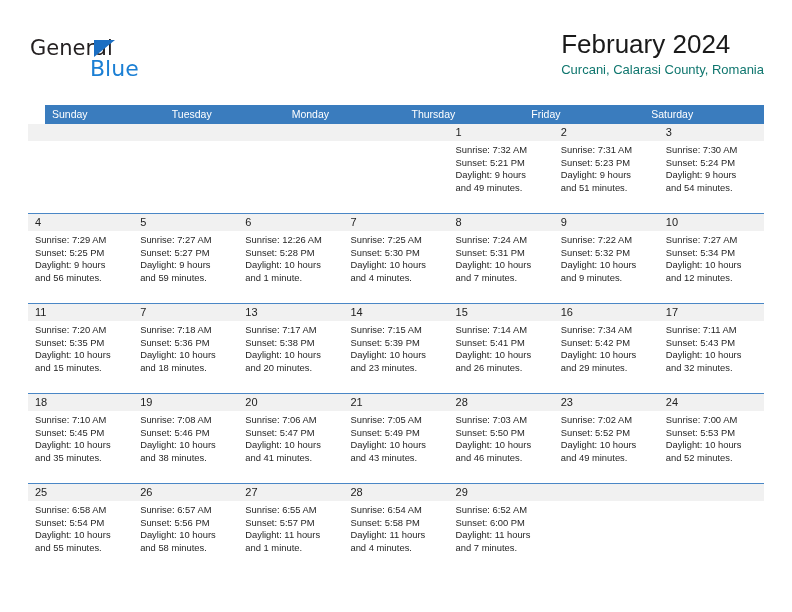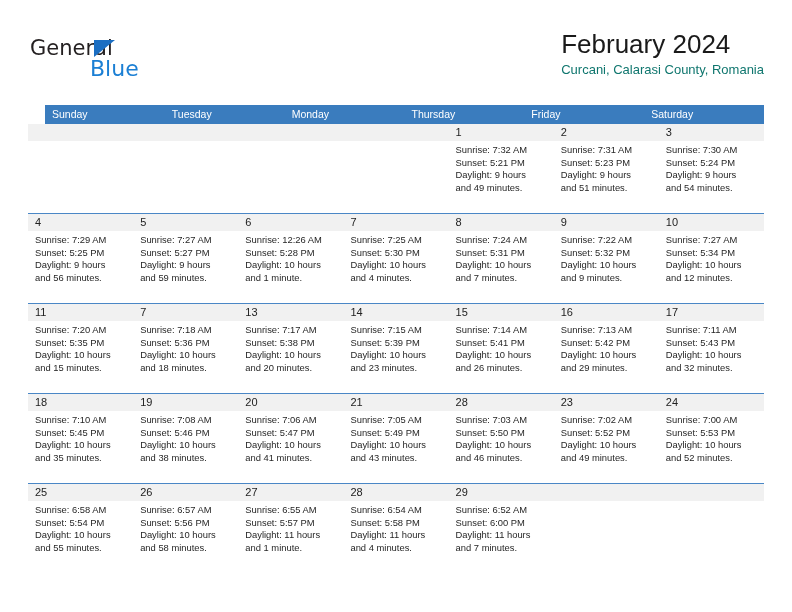--- a/index.html
+++ b/index.html
@@ -349,21 +349,21 @@
         <div class="cell-body">
           <div>Sunrise: 7:14 AM</div>
           <div>Sunset: 5:41 PM</div>
           <div>Daylight: 10 hours</div>
           <div>and 26 minutes.</div>
         </div>
       </div>
       <div class="cell">
         <div class="cell-daynum">16</div>
         <div class="cell-body">
-          <div>Sunrise: 7:13 AM</div>
+          <div>Sunrise: 7:34 AM</div>
           <div>Sunset: 5:42 PM</div>
           <div>Daylight: 10 hours</div>
           <div>and 29 minutes.</div>
         </div>
       </div>
       <div class="cell">
         <div class="cell-daynum">17</div>
         <div class="cell-body">
           <div>Sunrise: 7:11 AM</div>
           <div>Sunset: 5:43 PM</div>

